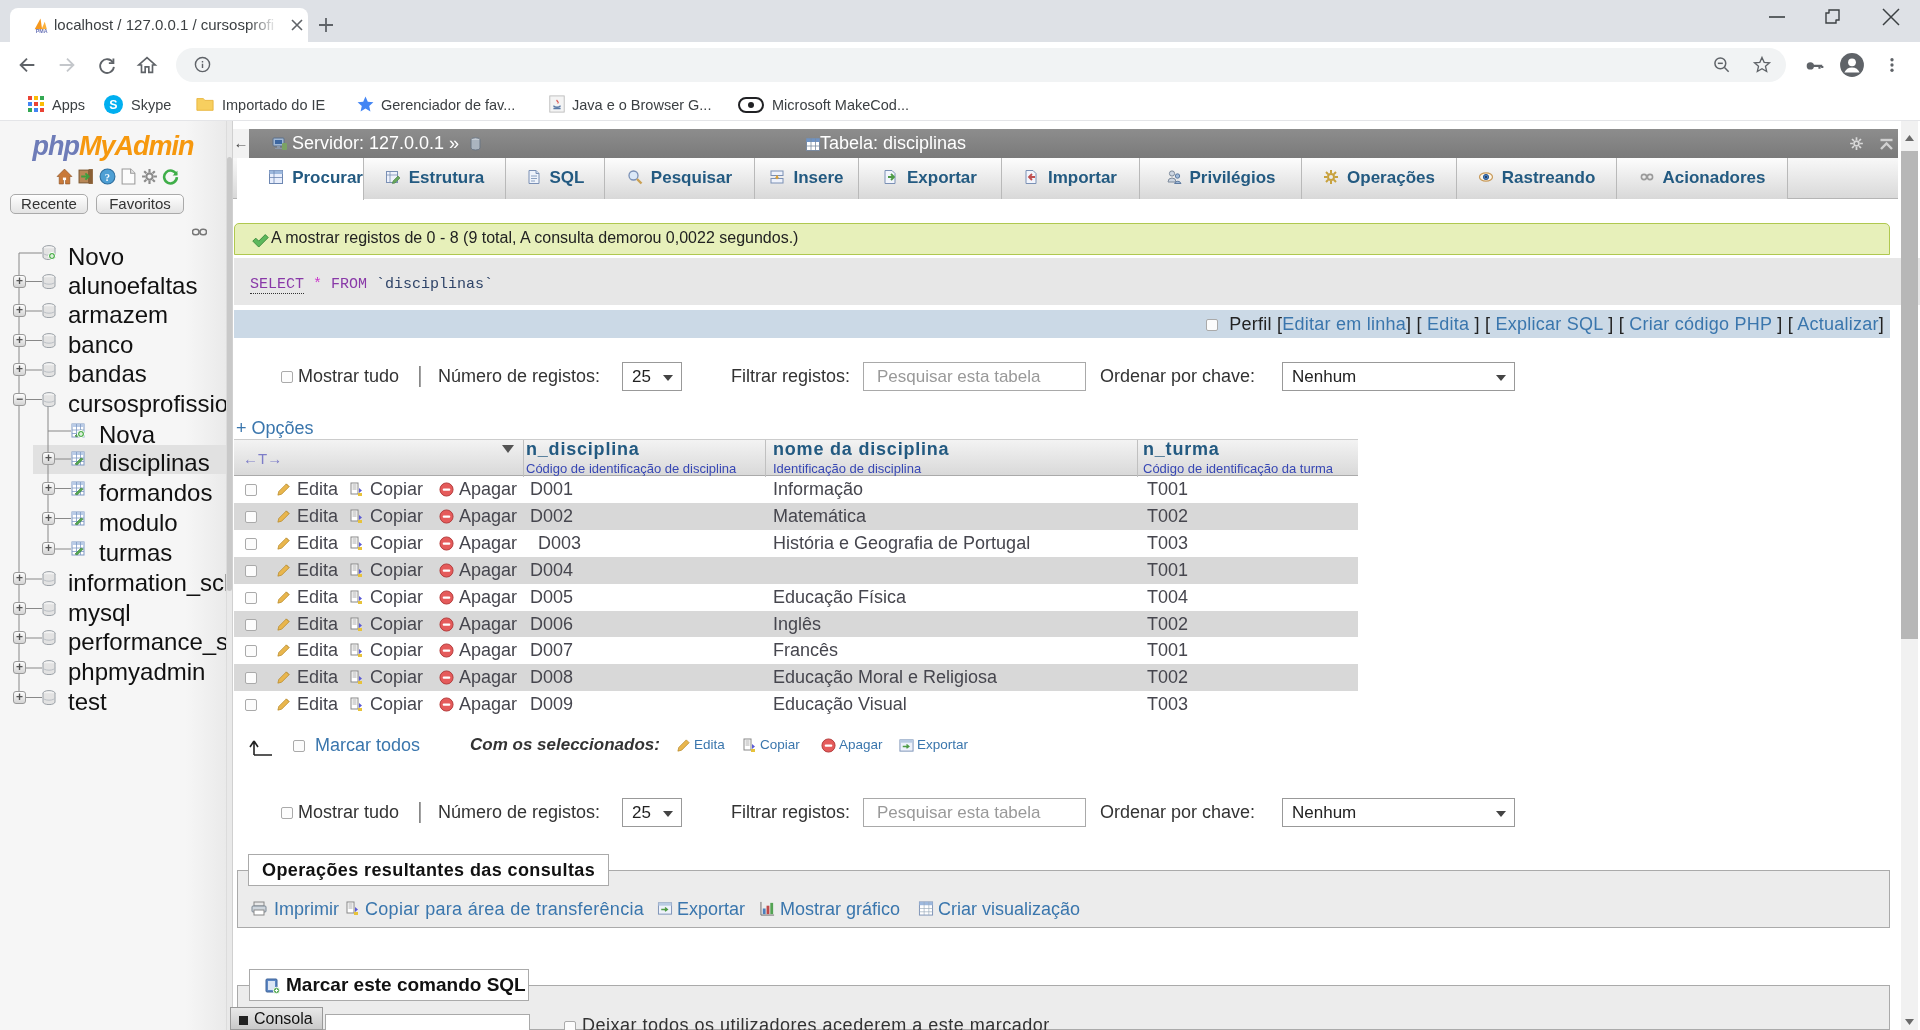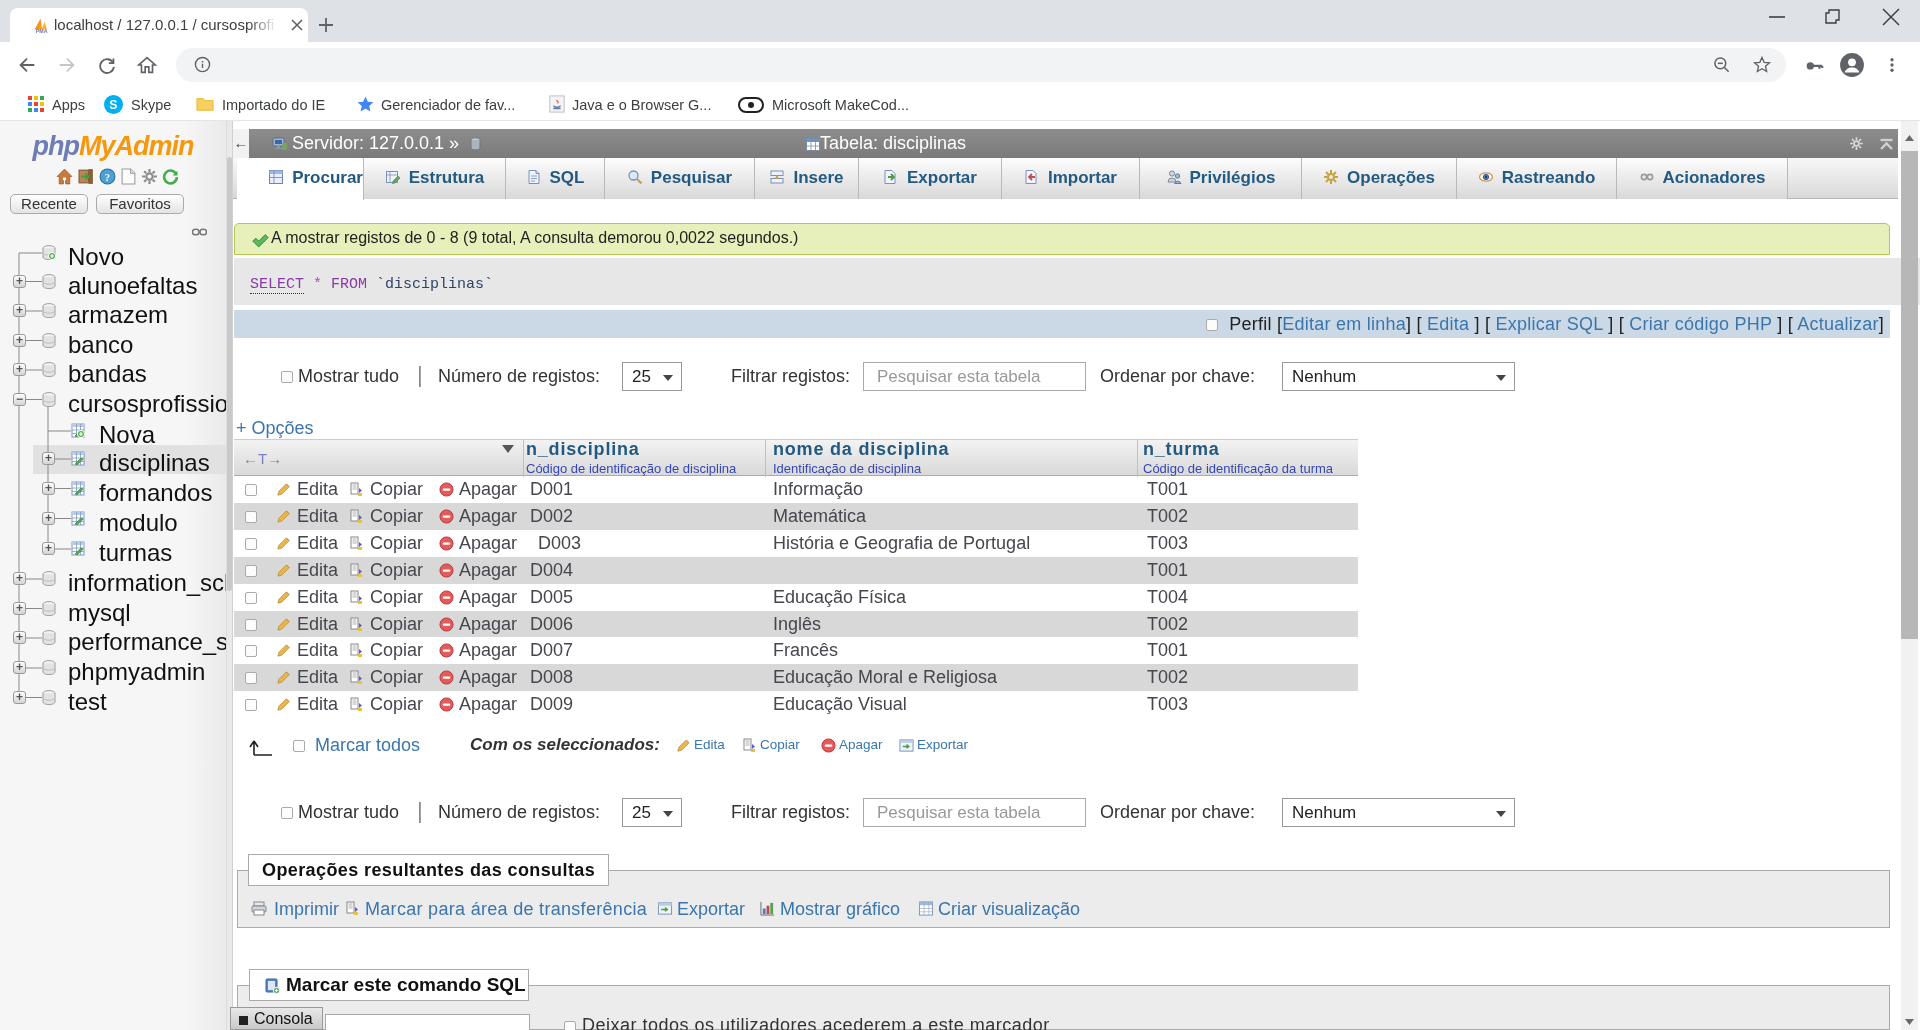--- a/index.html
+++ b/index.html
@@ -722,21 +722,21 @@
             <rect x="1" y="5" width="14" height="6" rx="1" fill="#cfd6dd" stroke="#7c8894"></rect>
             <rect x="3" y="9" width="10" height="5" fill="#fff" stroke="#888"></rect>
           </svg>
         <span class="lnk" style="position:absolute;left:41px;">Imprimir</span>
         <svg width="13" height="15" style="position:absolute;left:113px;top:2px" viewBox="0 0 13 15">
             <rect x="1" y="1" width="7" height="11" fill="#fff" stroke="#888"></rect>
             <path d="M2.5 3 h4 M2.5 5 h4 M2.5 7 h4" stroke="#999" stroke-width=".8"></path>
             <path d="M9 6 l3 2.5 -3 2.5 z" fill="#5b5bd6"></path>
             <rect x="8" y="11" width="4" height="3" fill="#e7c23a"></rect>
           </svg>
-        <span class="lnk" style="position:absolute;left:132px;letter-spacing:0.3px;">Marcar para área de transferência</span>
+        <span class="lnk" style="position:absolute;left:132px;letter-spacing:0.3px;">Copiar para área de transferência</span>
         <svg width="16" height="15" style="position:absolute;left:424px;top:2px" viewBox="0 0 16 16">
             <rect x="1" y="2" width="14" height="12" fill="#eef2fb" stroke="#7a90b5"></rect>
             <rect x="1" y="2" width="14" height="3" fill="#b9cbe3"></rect>
             <path d="M4 9 h6 M8 7 l2.5 2 -2.5 2" stroke="#4e9b45" stroke-width="1.5" fill="none"></path>
           </svg>
         <span class="lnk" style="position:absolute;left:444px;">Exportar</span>
         <svg width="15" height="15" style="position:absolute;left:527px;top:2px" viewBox="0 0 16 16">
             <path d="M1 1 v14 h14" stroke="#666" fill="none"></path>
             <rect x="3" y="8" width="3" height="6" fill="#4d7fbb"></rect>
             <rect x="7" y="5" width="3" height="9" fill="#c04848"></rect>

